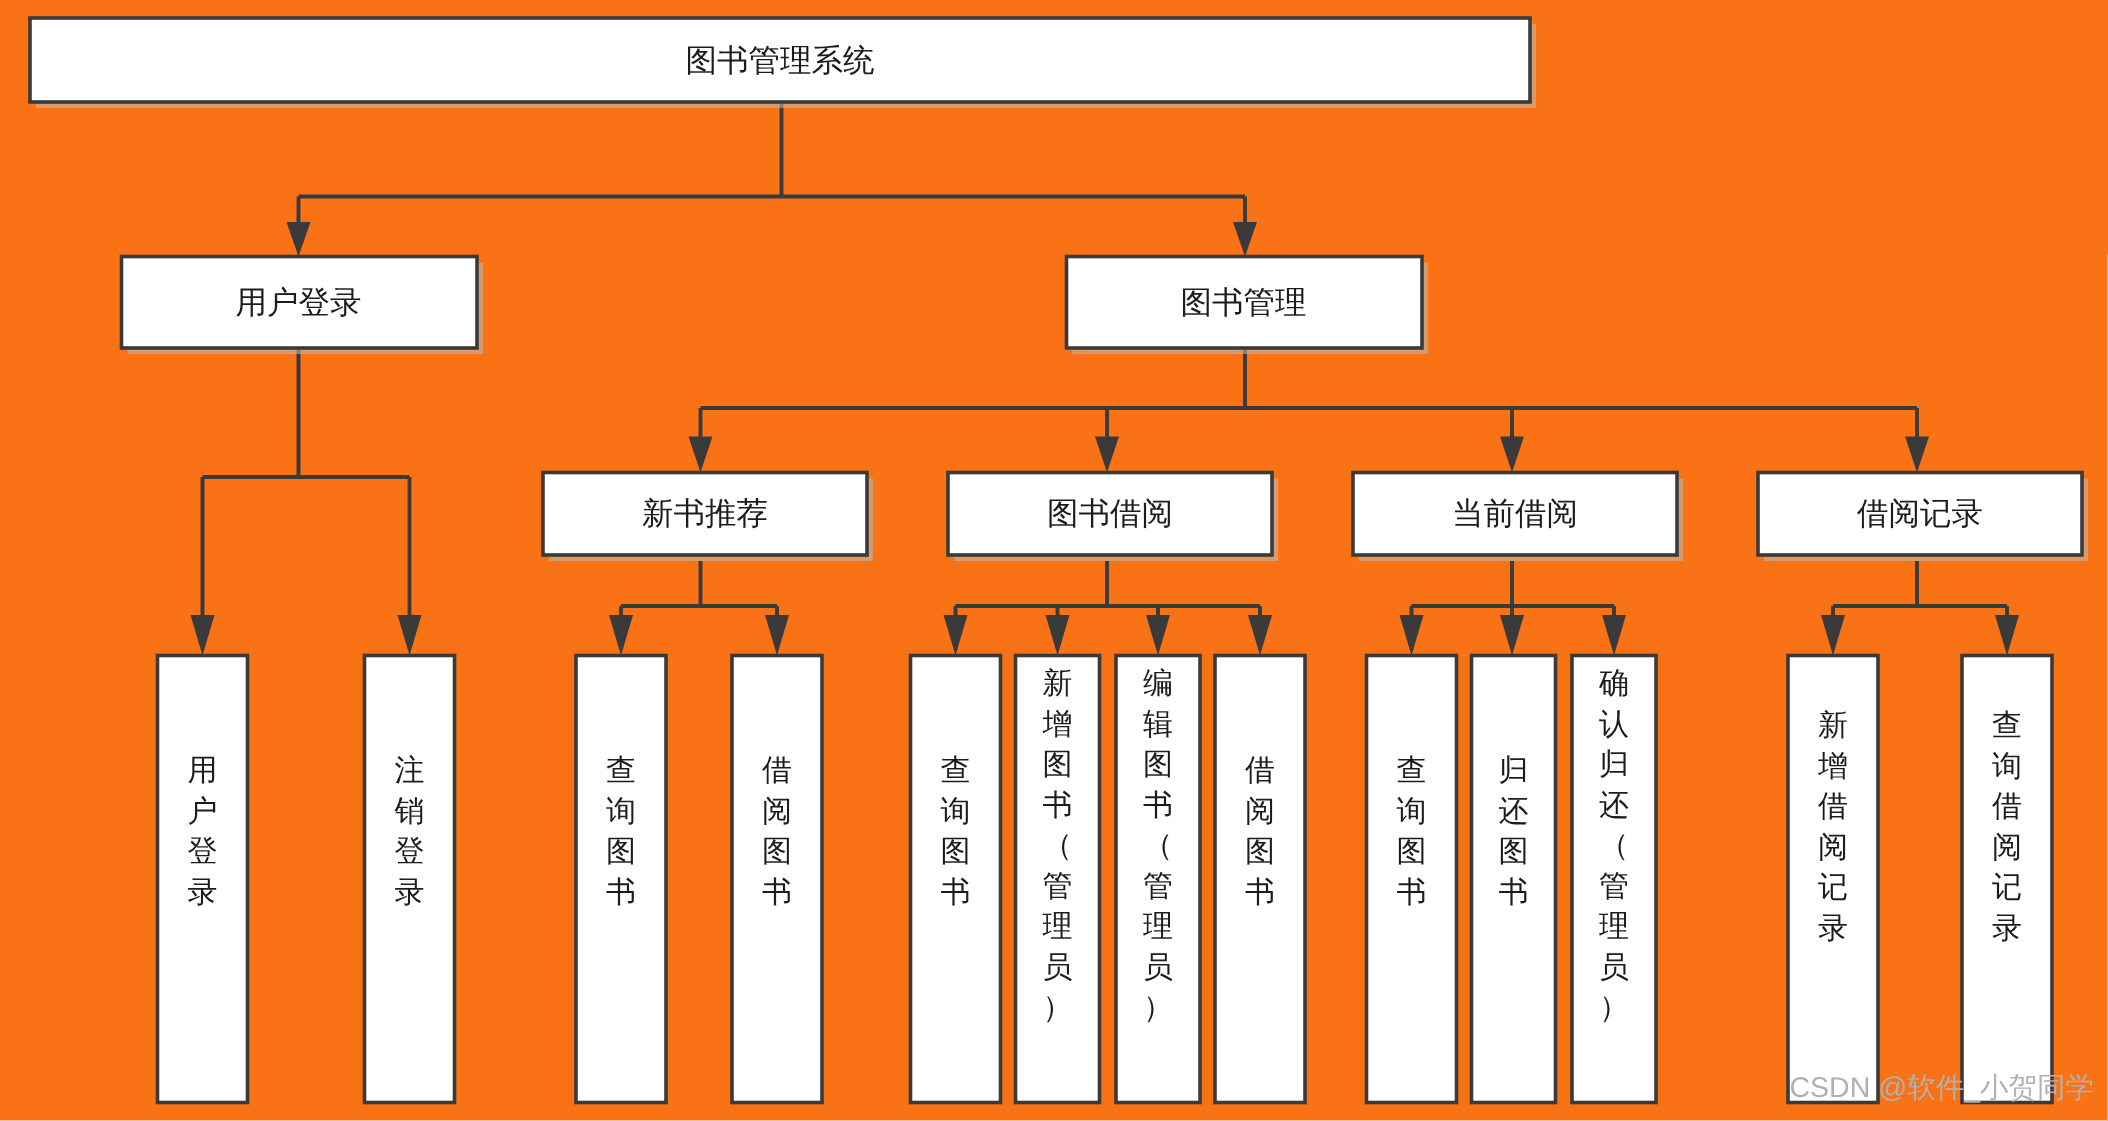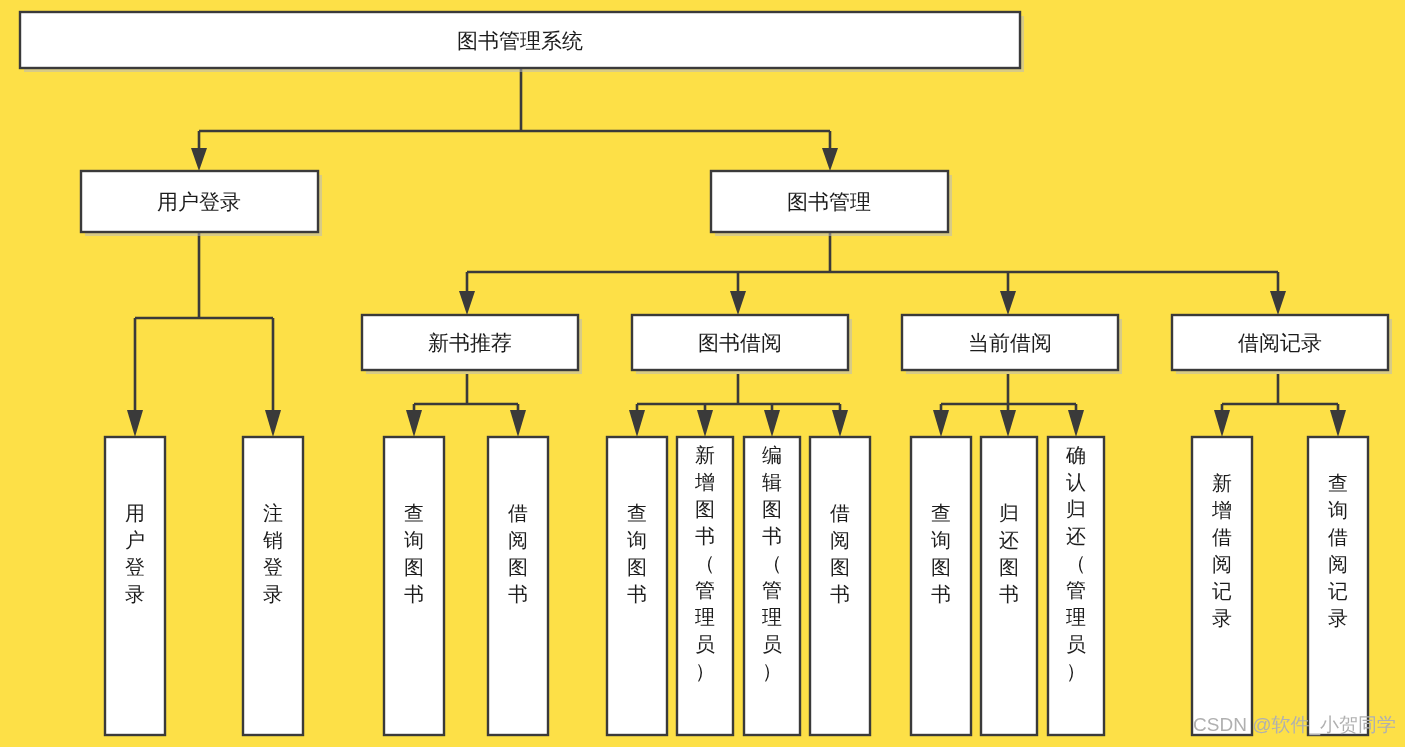--- a/index.html
+++ b/index.html
@@ -9,21 +9,21 @@
     background: #ffffff;
   }
   body {
     font-family: "Liberation Sans", "DejaVu Sans", sans-serif;
     color: #1a1a1a;
   }
   #diagram-root {
     position: relative;
     width: 1405px;
     height: 747px;
-    background: #fde047;
+    background: #f97316;
     overflow: hidden;
   }
   svg.tree-canvas {
     position: absolute;
     left: 0;
     top: 0;
     width: 1405px;
     height: 747px;
   }
   .node-box {

